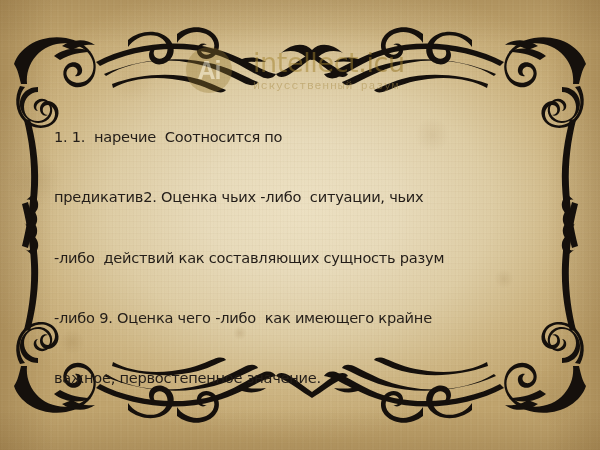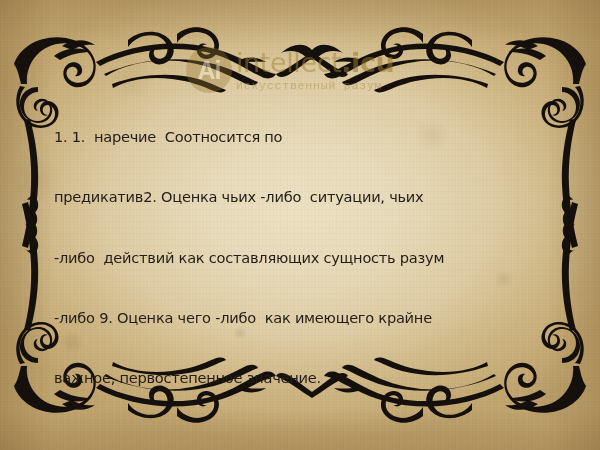--- a/index.html
+++ b/index.html
@@ -82,21 +82,21 @@
   }
   .frame svg { display: block; }
 
   
   .watermark {
     position: absolute;
     left: 186px;
     top: 47px;
     display: flex;
     align-items: center;
-    gap: 4px;
+    gap: 21px;
     opacity: .62;
   }
   .wm-badge {
     width: 46px;
     height: 46px;
     border-radius: 50%;
     background: rgba(150,120,48,0.55);
     display: flex;
     align-items: center;
     justify-content: center;
@@ -110,21 +110,21 @@
     line-height: 1;
     font-family: "Liberation Sans", sans-serif;
   }
   .wm-words { display: flex; flex-direction: column; line-height: 1; }
   .wm-main {
     font-size: 27px;
     color: rgba(163,131,46,0.80);
     letter-spacing: -0.4px;
     font-family: "DejaVu Sans", sans-serif;
   }
-  .wm-main b { font-weight: 700; color: rgba(150,118,38,0.86); }
+  .wm-main b { font-weight: 400; color: rgba(150,118,38,0.86); }
   .wm-sub {
     margin-top: 4px;
     font-size: 11.5px;
     color: rgba(168,140,72,0.78);
     letter-spacing: 0.8px;
     font-family: Liberation Mono, monospace;
   }
 
   
   .content {

